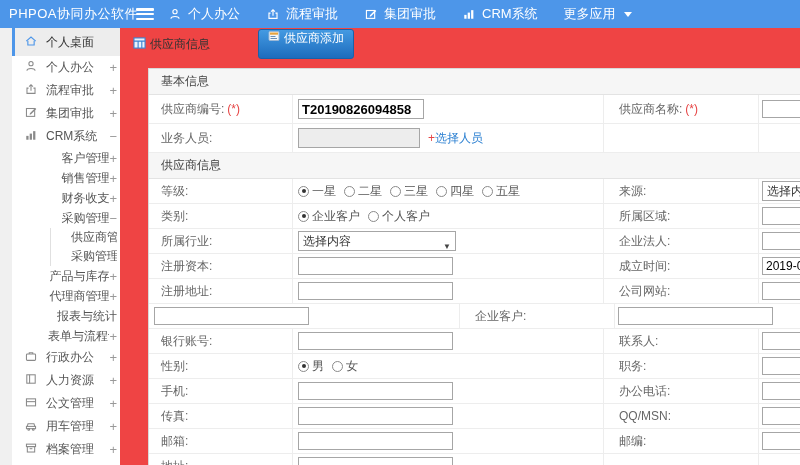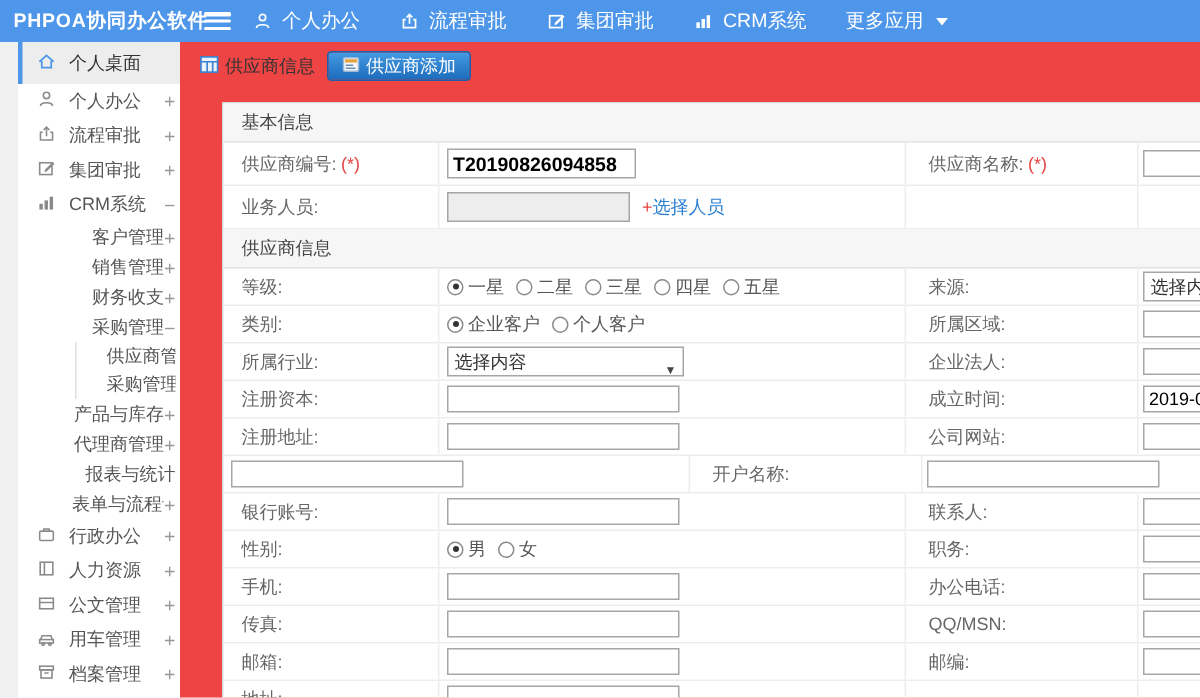--- a/index.html
+++ b/index.html
@@ -2,21 +2,21 @@
 <html><head>
 <meta charset="utf-8">
 <style>
   * { margin:0; padding:0; box-sizing:border-box; }
   html,body { width:800px; height:465px; overflow:hidden; background:#f0f0f0;
     font-family:"Liberation Sans","DejaVu Sans",sans-serif; font-size:12px; color:#555; }
 
   
   .topbar { position:absolute; left:0; top:0; width:800px; height:28px; background:#4d96e9;
     display:flex; align-items:center; color:#fff; }
-  .logo { width:128px; padding-left:9px; font-size:13px; font-weight:bold; letter-spacing:.5px; white-space:nowrap; }
+  .logo { width:128px; padding-left:9px; font-size:13px; font-weight:normal; letter-spacing:.5px; white-space:nowrap; }
   .hamburger { width:18px; height:12px; display:flex; flex-direction:column; justify-content:space-between; margin:0 14px 0 8px; cursor:pointer; }
   .hamburger i { display:block; height:2.5px; background:#fff; border-radius:1px; }
   .nav { display:flex; align-items:center; }
   .nav-item { display:flex; align-items:center; gap:6px; margin-right:26px; font-size:13px; cursor:pointer; white-space:nowrap; }
   .nav-item svg { display:block; }
   .caret { width:0; height:0; border-left:4px solid transparent; border-right:4px solid transparent; border-top:5px solid #fff; margin-left:2px; }
 
   
   .sidebar { position:absolute; left:12px; top:28px; width:120px; bottom:0; background:#fff; border-right:1px solid #e4e4e4; }
   .s-item { display:flex; align-items:center; height:23px; padding:0 14px 0 12px; color:#555; cursor:pointer; }
@@ -27,22 +27,22 @@
   .s-sub .s-item { padding-left:36px; height:20px; }
   .s-sub .s-item .lbl { margin-left:0;text-align:right; }
   .s-sub3 { margin-left:38px; border-left:1px solid #e0e0e0; }
   .s-sub3 .s-item { padding-left:8px; height:19px; }
   .s-sub3 .s-item .lbl { margin-left:12px; }
 
   
   .main { position:absolute; left:120px; top:28px; right:0; bottom:0; background:#ef4444; overflow:hidden; }
   .tabrow { display:flex; align-items:center; height:32px; padding-left:13px; }
   .tab { display:flex; align-items:center; gap:4px; font-size:12px; color:#333; margin-right:8px; cursor:pointer; }
-  .tab-active { display:flex; align-items:center; gap:4px; height:20px; padding:0 9px; color:#fff; font-size:12px;
-    background:linear-gradient(#449ae2,#1d6cbd); border:1px solid #1a61a9; border-radius:3px; cursor:pointer; }
+  .tab-active { display:flex; gap:4px; height:30px; padding:0 9px; color:#fff; font-size:12px;
+    background:linear-gradient(#449ae2,#1d6cbd); border:1px solid #1a61a9; border-radius:3px; cursor:pointer;margin-left:40px; }
 
   
   .panel { position:absolute; left:28px; top:40px; width:1010px; background:#fff; border:1px solid #d9d9d9; }
   .sec-hdr { height:26px; line-height:25px; padding-left:12px; background:#f6f6f6; border-bottom:1px solid #e3e3e3; color:#444; }
   .frow { display:flex; border-bottom:1px solid #ededed; }
   .r29 { height:29px; } .r25 { height:25px; }
   .cl1 { width:144px; padding-left:12px; display:flex; align-items:center; border-right:1px solid #ededed; color:#666; }
   .cf1 { width:311px; padding-left:5px; display:flex; align-items:center; border-right:1px solid #ededed; }
   .cl2 { width:155px; padding-left:15px; display:flex; align-items:center; border-right:1px solid #ededed; color:#666; }
   .cf2 { flex:1; padding-left:3px; display:flex; align-items:center; }
@@ -399,21 +399,21 @@
       <div class="cf2">
           <input class="txt" type="text" value="" style="">
         </div>
     </div>
 
     <div class="frow r25">
       <div class="cf1">
           <input class="txt" type="text" value="" style="">
         </div>
       <div class="cl2">
-          <span>开户名称:</span>
+          <span>企业客户:</span>
         </div>
       <div class="cf2">
           <input class="txt" type="text" value="" style="">
         </div>
     </div>
 
     <div class="frow r25">
       <div class="cl1">
           <span>银行账号:</span>
         </div>

